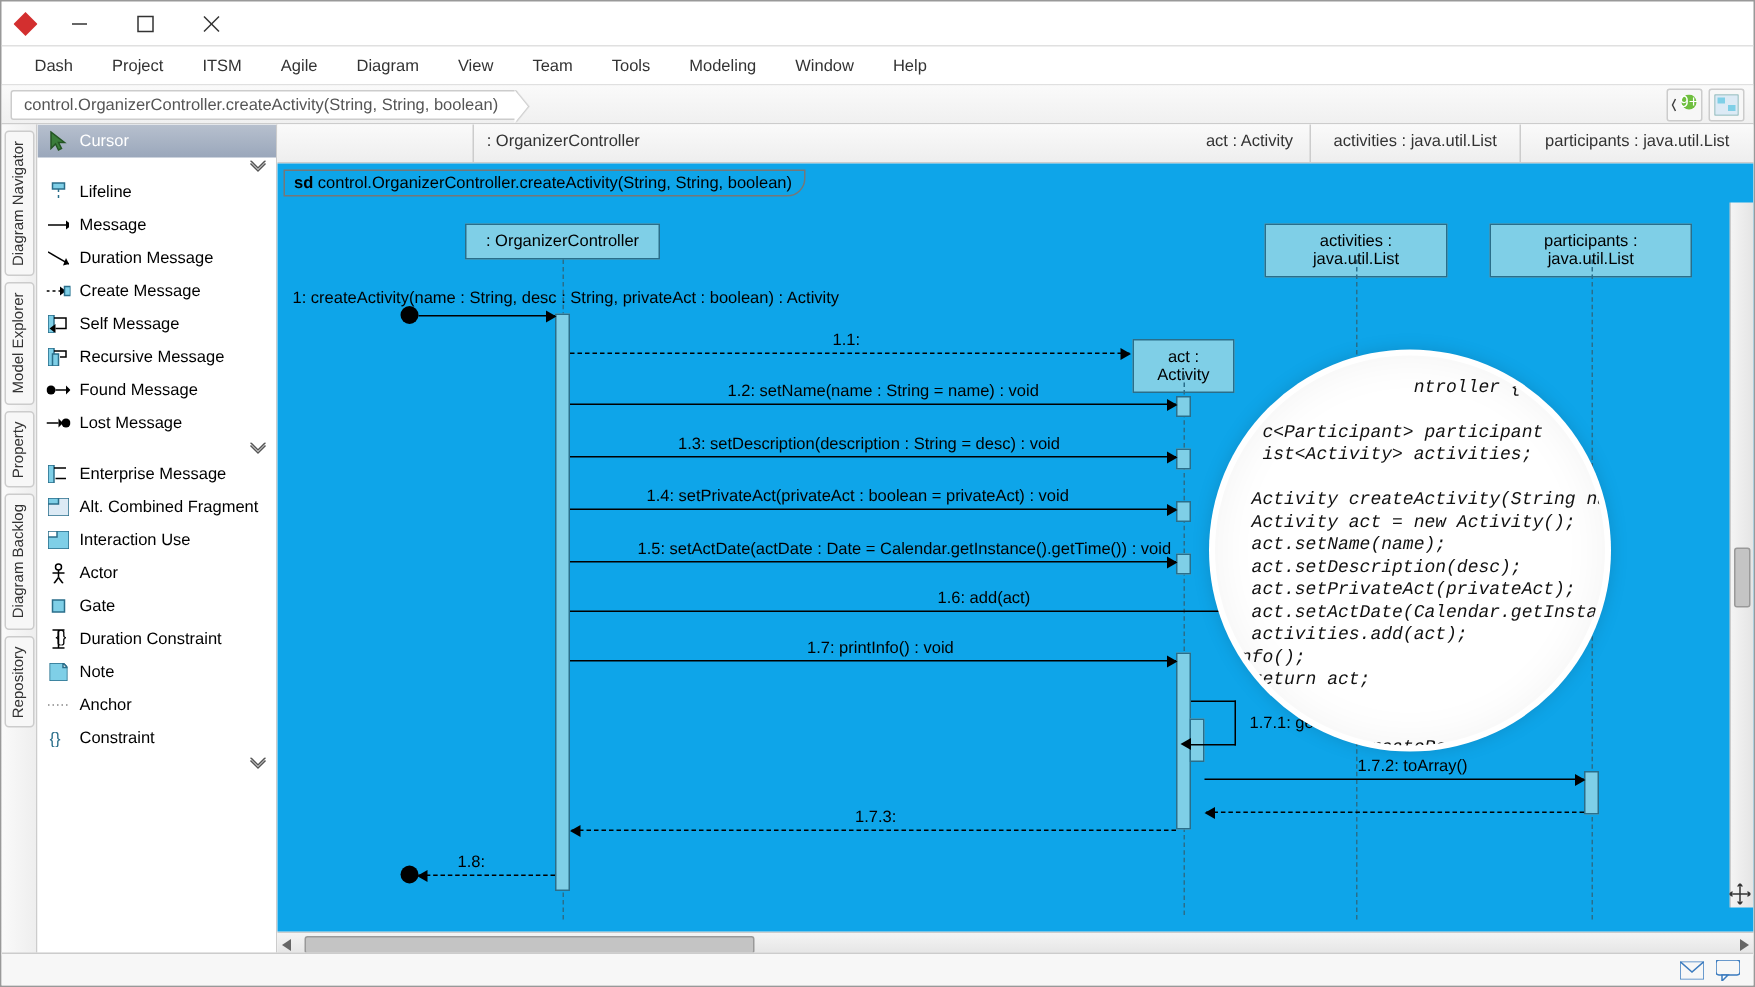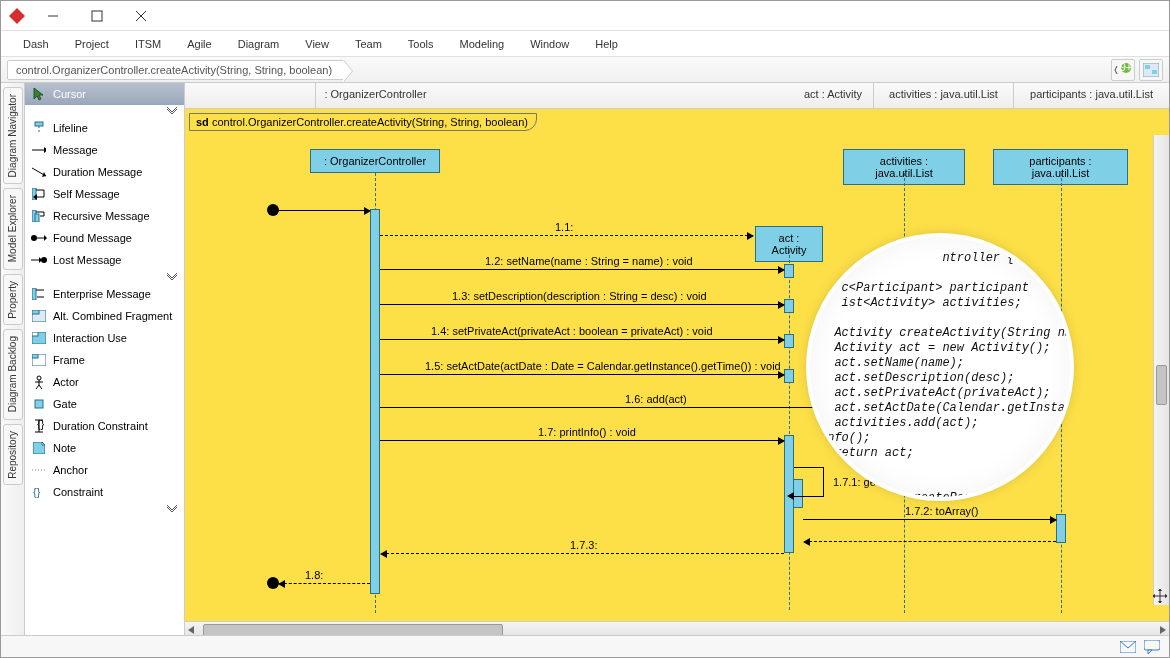--- a/index.html
+++ b/index.html
@@ -32,21 +32,21 @@
 .palette .pitem.selected { background: linear-gradient(#b7c0ce,#9aa7bb); color:#fff; }
 .palette .pitem .picon { width:16px; height:16px; display:flex; align-items:center; justify-content:center; flex-shrink:0; }
 .palette .pitemx { display:flex; justify-content:flex-end; padding:2px 6px; }
 
 .canvaswrap { flex:1; display:flex; flex-direction:column; background:#fff; position:relative; }
 .llheader { height:26px; background: linear-gradient(#fafafa,#eee); border-bottom:1px solid #ccc; display:flex; justify-content: space-between; }
 .llheader .llcell { border-left:1px solid #ccc; padding: 5px 6px; text-align:center; color:#333; }
 .llheader .llcell:first-child { border-left:none; }
 .rightcells { display:flex; }
 
-.canvas { flex:1; position:relative; overflow:hidden; background:#fde047; }
+.canvas { flex:1; position:relative; overflow:hidden; background:#0ea5e9; }
 .sdframe { position:absolute; left: 4px; top: 4px; border:1px solid #777; padding:2px 8px 2px 6px; font-size:11px; border-radius: 0 0 12px 0; border-right: 1px solid #777; }
 .sdframe b { font-weight: bold; }
 
 .lifebox { position:absolute; background:#7fcfe7; border:1px solid #2a6e8a; padding:5px 10px; text-align:center; font-size:11px; }
 .lifeline { position:absolute; width:0; border-left:1px dashed #2a6e8a; }
 
 .execbar { position:absolute; width:10px; background:#7fcfe7; border:1px solid #2a6e8a; }
 
 .msglabel { position:absolute; font-size:11px; color:#000; white-space:nowrap; }
 .arrow { position:absolute; height:0; border-top:1px solid #000; }
@@ -191,20 +191,30 @@
         <span class="picon">
           <svg width="14" height="12">
             <line x1="0" y1="2" x2="14" y2="10" stroke="#000"></line>
             <polygon points="10,11 14,10 12,6" fill="#000"></polygon>
           </svg>
         </span>
         <span>Duration Message</span>
       </div>
     <div class="pitem">
         <span class="picon">
+          <svg width="16" height="10">
+            <line x1="0" y1="5" x2="9" y2="5" stroke="#000" stroke-dasharray="2"></line>
+            <polygon points="9,2 9,8 13,5" fill="#000"></polygon>
+            <rect x="12" y="2" width="4" height="6" fill="#7fcfe7" stroke="#2a6e8a"></rect>
+          </svg>
+        </span>
+        <span>Create Message</span>
+      </div>
+    <div class="pitem">
+        <span class="picon">
           <svg width="14" height="12">
             <rect x="0" y="0" width="4" height="12" fill="#7fcfe7" stroke="#2a6e8a"></rect>
             <path d="M4 2 H12 V9 H5" fill="none" stroke="#000"></path>
             <polygon points="5,6 5,12 1,9" fill="#000"></polygon>
           </svg>
         </span>
         <span>Self Message</span>
       </div>
     <div class="pitem">
         <span class="picon">
@@ -261,29 +271,20 @@
         <span>Alt. Combined Fragment</span>
       </div>
     <div class="pitem">
         <span class="picon">
           <svg width="14" height="12">
             <rect x="0" y="0" width="14" height="12" fill="#7fcfe7" stroke="#2a6e8a"></rect>
             <rect x="0" y="0" width="6" height="4" fill="#fff" stroke="#2a6e8a"></rect>
           </svg>
         </span>
         <span>Interaction Use</span>
-      </div>
-    <div class="pitem">
-        <span class="picon">
-          <svg width="14" height="12">
-            <rect x="0" y="0" width="14" height="12" fill="none" stroke="#2a6e8a"></rect>
-            <rect x="0" y="0" width="6" height="4" fill="#7fcfe7" stroke="#2a6e8a"></rect>
-          </svg>
-        </span>
-        <span>Frame</span>
       </div>
     <div class="pitem">
         <span class="picon">
           <svg width="10" height="14">
             <circle cx="5" cy="3" r="2" fill="none" stroke="#000"></circle>
             <line x1="5" y1="5" x2="5" y2="10" stroke="#000"></line>
             <line x1="1" y1="7" x2="9" y2="7" stroke="#000"></line>
             <line x1="5" y1="10" x2="2" y2="14" stroke="#000"></line>
             <line x1="5" y1="10" x2="8" y2="14" stroke="#000"></line>
           </svg>
@@ -373,20 +374,21 @@
       <div class="execbar" style="left:599px; top:190px; height:14px"></div>
       <div class="execbar" style="left:599px; top:225px; height:14px"></div>
       <div class="execbar" style="left:599px; top:260px; height:14px"></div>
       <div class="execbar" style="left:714px; top:293px; height:14px"></div>
       <div class="execbar" style="left:599px; top:326px; height:118px"></div>
       <div class="execbar" style="left:608px; top:370px; height:29px"></div>
       <div class="execbar" style="left:871px; top:405px; height:29px"></div>
 
       <div class="startdot" style="left:82px; top:95px"></div>
       <div class="arrow" style="left:94px; top:101px; width:91px"></div>
+      <div class="msglabel" style="left:10px; top:84px">1: createActivity(name : String, desc : String, privateAct : boolean) : Activity</div>
 
       <div class="arrow dashed" style="left:195px; top:126px; width:373px"></div>
       <div class="msglabel" style="left:370px; top:112px">1.1:</div>
 
       <div class="arrow" style="left:195px; top:160px; width:404px"></div>
       <div class="msglabel" style="left:300px; top:146px">1.2: setName(name : String = name) : void</div>
 
       <div class="arrow" style="left:195px; top:195px; width:404px"></div>
       <div class="msglabel" style="left:267px; top:181px">1.3: setDescription(description : String = desc) : void</div>
 

